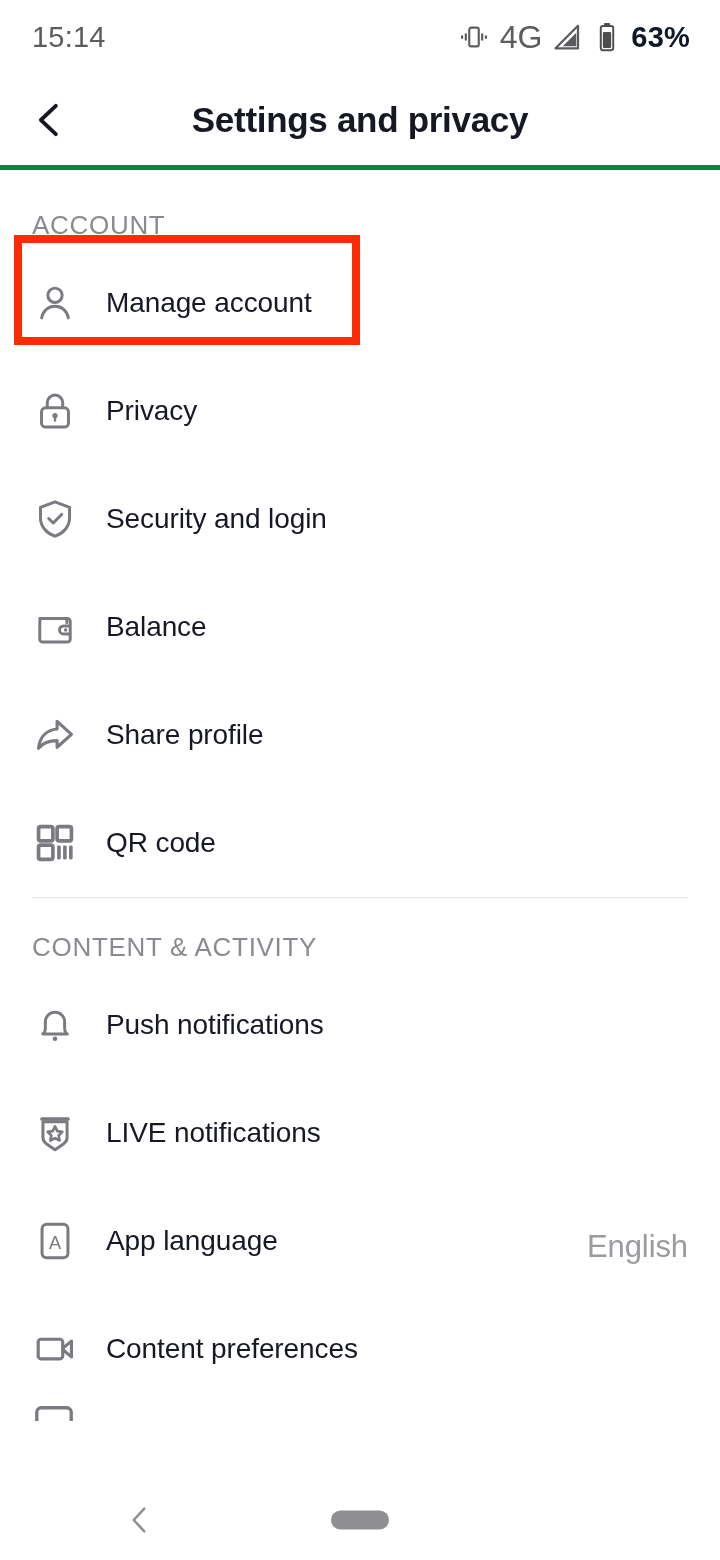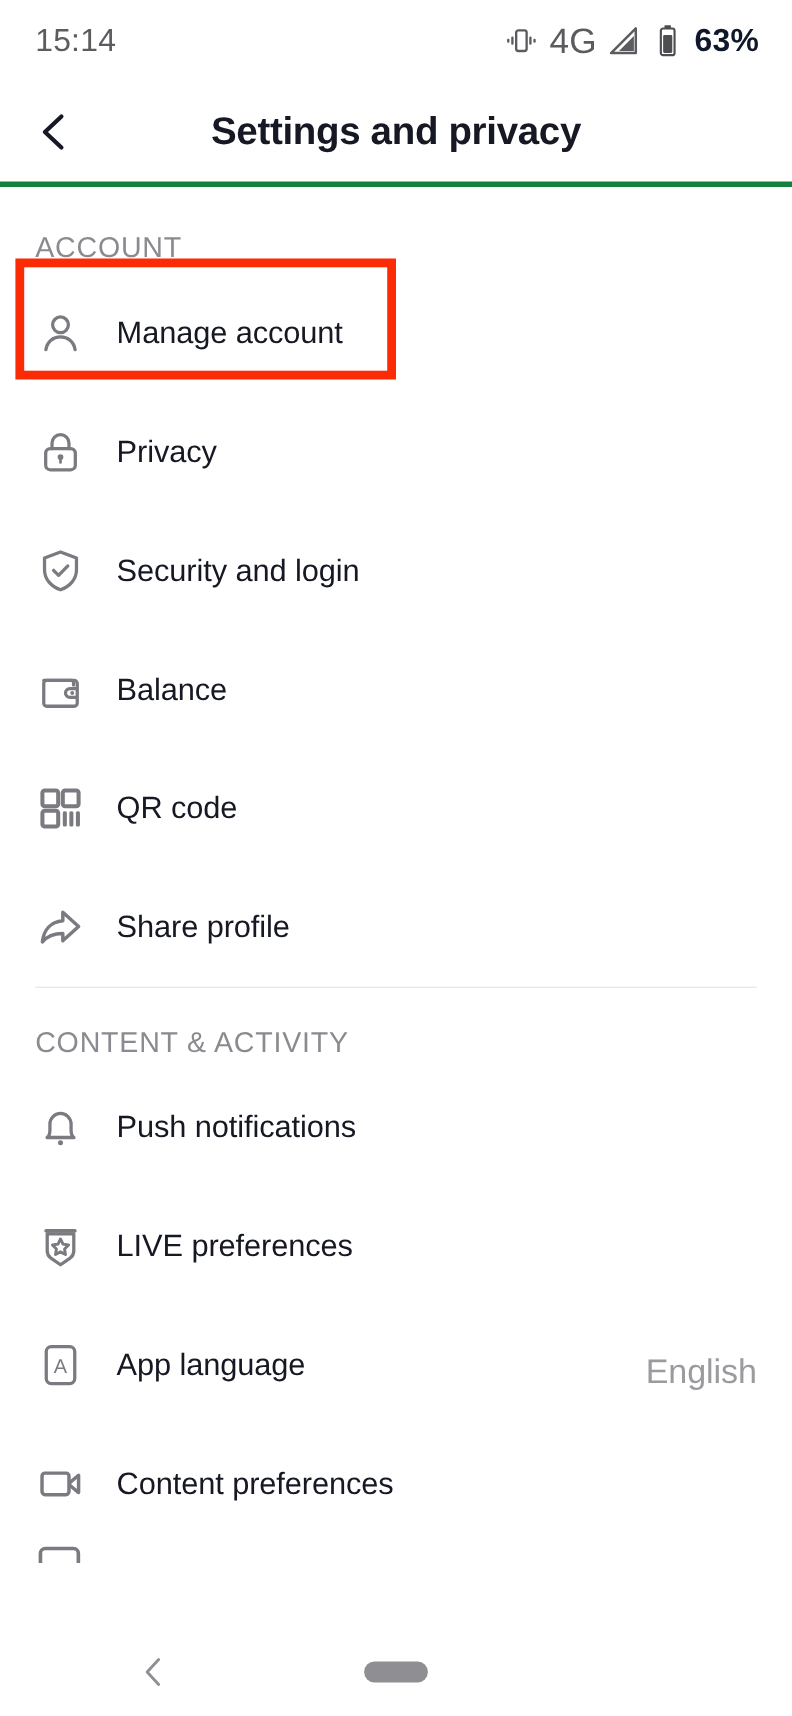--- a/index.html
+++ b/index.html
@@ -278,40 +278,40 @@
           <path d="M20.7 11.4 H16.9 A2.3 2.3 0 0 0 16.9 16 H20.7" fill="none" stroke="#7a7a80" stroke-width="1.7" stroke-linejoin="round"></path>
           <circle cx="18.1" cy="13.7" r="1" fill="#7a7a80"></circle>
         </svg>
       </span>
       <span class="row-label">Balance</span>
     </div>
 
     <div class="row">
       <span class="row-icon">
         <svg class="svgicon" width="42" height="42" viewBox="0 0 24 24">
+          <path d="M13.2 4.2 L21.4 11.6 L13.2 19 V15.2 C8.4 15.2 5 16.6 2.6 19.6 C3.2 13.5 6.8 9.2 13.2 8.6 Z" fill="none" stroke="#7a7a80" stroke-width="1.8" stroke-linejoin="round" stroke-linecap="round"></path>
+        </svg>
+      </span>
+      <span class="row-label">Share profile</span>
+    </div>
+
+    <div class="row">
+      <span class="row-icon">
+        <svg class="svgicon" width="42" height="42" viewBox="0 0 24 24">
           <rect x="2.6" y="2.6" width="8.2" height="8.2" rx="1.2" fill="none" stroke="#7a7a80" stroke-width="2.1"></rect>
           <rect x="13.2" y="2.6" width="8.2" height="8.2" rx="1.2" fill="none" stroke="#7a7a80" stroke-width="2.1"></rect>
           <rect x="2.6" y="13.2" width="8.2" height="8.2" rx="1.2" fill="none" stroke="#7a7a80" stroke-width="2.1"></rect>
           <rect x="13.2" y="13.4" width="2.1" height="8" rx="0.8" fill="#7a7a80"></rect>
           <rect x="16.6" y="13.4" width="2.1" height="8" rx="0.8" fill="#7a7a80"></rect>
           <rect x="20" y="13.4" width="2.1" height="8" rx="0.8" fill="#7a7a80"></rect>
         </svg>
       </span>
       <span class="row-label">QR code</span>
     </div>
 
-    <div class="row">
-      <span class="row-icon">
-        <svg class="svgicon" width="42" height="42" viewBox="0 0 24 24">
-          <path d="M13.2 4.2 L21.4 11.6 L13.2 19 V15.2 C8.4 15.2 5 16.6 2.6 19.6 C3.2 13.5 6.8 9.2 13.2 8.6 Z" fill="none" stroke="#7a7a80" stroke-width="1.8" stroke-linejoin="round" stroke-linecap="round"></path>
-        </svg>
-      </span>
-      <span class="row-label">Share profile</span>
-    </div>
-
   </div>
 </div>
 
 <div class="divider"></div>
 
 <div id="section-content">
   <div class="section-label">CONTENT &amp; ACTIVITY</div>
 
   <div class="list">
 
@@ -326,21 +326,21 @@
     </div>
 
     <div class="row">
       <span class="row-icon">
         <svg class="svgicon" width="42" height="42" viewBox="0 0 24 24">
           <rect x="3.6" y="3" width="16.8" height="2" rx="0.9" fill="#7a7a80"></rect>
           <path d="M5.1 5.6 H18.9 V14.4 C18.9 16 18.2 17.2 17 18.1 L12 21.6 L7 18.1 C5.8 17.2 5.1 16 5.1 14.4 Z" fill="none" stroke="#7a7a80" stroke-width="1.7" stroke-linejoin="round"></path>
           <path d="M12 8.2 L13.3 10.9 L16.2 11.3 L14.1 13.4 L14.6 16.3 L12 14.9 L9.4 16.3 L9.9 13.4 L7.8 11.3 L10.7 10.9 Z" fill="none" stroke="#7a7a80" stroke-width="1.5" stroke-linejoin="round"></path>
         </svg>
       </span>
-      <span class="row-label">LIVE preferences</span>
+      <span class="row-label">LIVE notifications</span>
     </div>
 
     <div class="row">
       <span class="row-icon">
         <svg class="svgicon" width="42" height="42" viewBox="0 0 24 24">
           <rect x="4.6" y="2.4" width="14.8" height="19.2" rx="2.6" fill="none" stroke="#7a7a80" stroke-width="1.7"></rect>
           <text x="12" y="16.3" font-family="Liberation Sans, sans-serif" font-size="10.4" fill="#7a7a80" text-anchor="middle">A</text>
         </svg>
       </span>
       <span class="row-label">App language</span>

